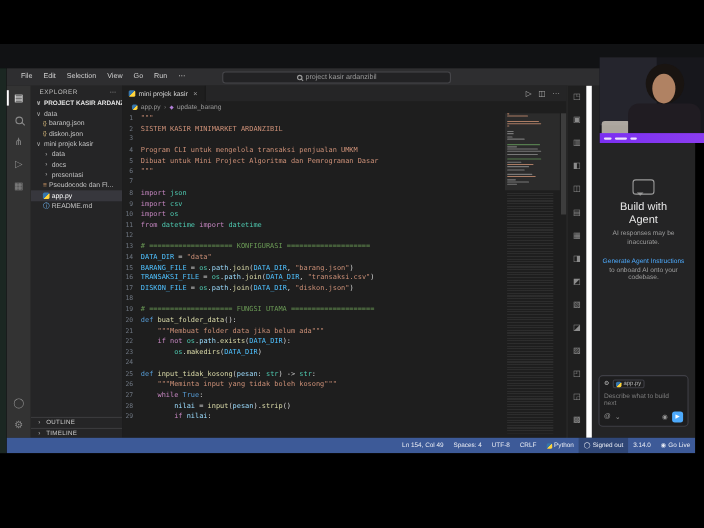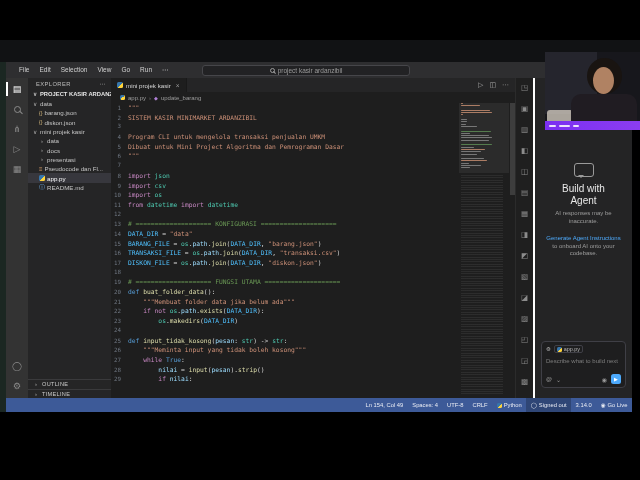--- a/index.html
+++ b/index.html
@@ -77,21 +77,21 @@
   .mm-line{height:1px;margin-bottom:1.3px;border-radius:.5px}
   .mm-viewport{position:absolute;left:-2px;right:-2px;top:0;height:70px;background:rgba(140,140,140,.12)}
   .mm-more{position:absolute;left:0;right:4px;top:72px;bottom:4px;
     background:repeating-linear-gradient(to bottom,rgba(170,170,170,.10) 0 1px,transparent 1px 2.4px)}
   .scrollbar{position:absolute;top:25px;right:0;width:5px;height:92px;background:rgba(121,121,121,.35)}
 
   .vtoolbar{position:absolute;left:509px;top:16px;width:18px;height:320px;background:#1f1f1f;
     border-left:1px solid #2b2b2b;display:flex;flex-direction:column;align-items:center;
     padding-top:5px;gap:12px;color:#8c8c8c;font-size:7.5px}
 
-  .chat{position:absolute;left:527px;top:16px;width:99px;height:320px;background:#242425;border-left:2px solid #ffffff}
+  .chat{position:absolute;left:527px;top:16px;width:99px;height:320px;background:#242425;border-left:5px solid #ffffff}
   .chat-header{height:12px;display:flex;justify-content:flex-end;align-items:center;gap:5px;
     padding-right:4px;color:#a8a8a8;font-size:6.5px}
   .chat-center{position:absolute;top:85px;left:0;right:0;text-align:center}
   .bubble{width:20px;height:14px;border:1.4px solid #9a9a9a;border-radius:3px;margin:0 auto 6px;position:relative}
   .bubble::after{content:"";position:absolute;left:3px;bottom:-5px;border:3px solid transparent;border-top-color:#9a9a9a}
   .chat-title{font-size:10px;color:#e8e8e8;width:58px;margin:0 auto 4px;line-height:11.5px}
   .chat-sub{font-size:6px;color:#9d9d9d;width:70px;margin:0 auto;line-height:7.5px}
   .chat-cta{font-size:6px;width:78px;margin:10px auto 0;line-height:7.5px}
   .link{color:var(--accent,#4daafc)}
   .gray{color:#9d9d9d}

